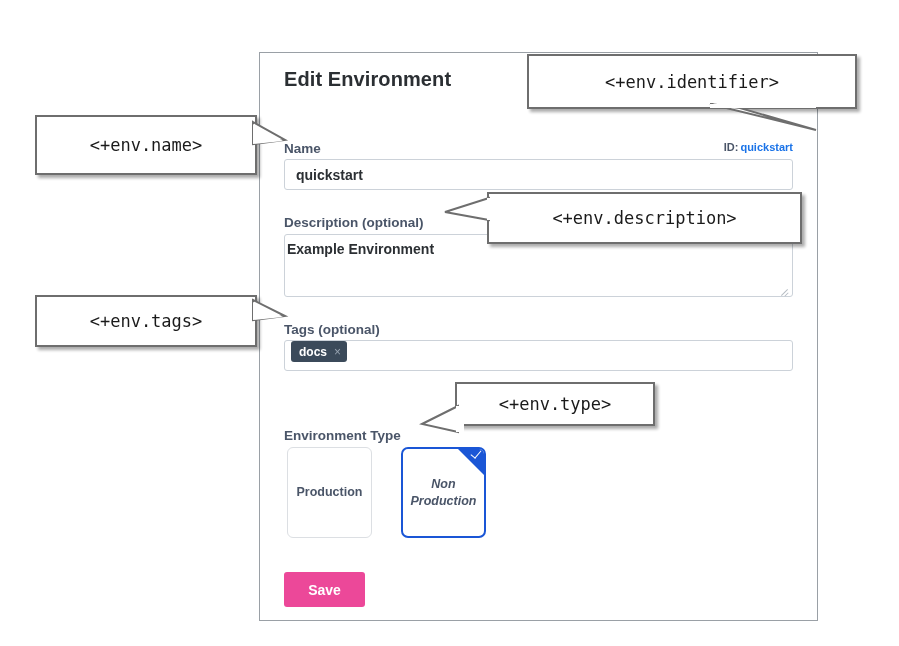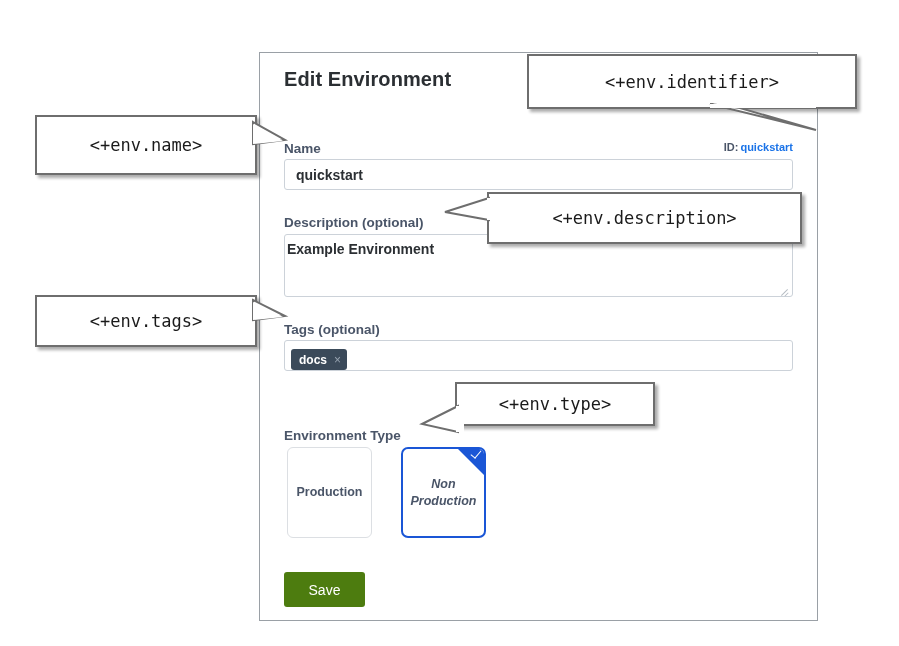--- a/index.html
+++ b/index.html
@@ -136,21 +136,21 @@
   #label-tags { left: 24px; top: 269px; }
   #tags-box {
     position: absolute;
     left: 24px; top: 287px;
     width: 509px; height: 31px;
     box-sizing: border-box;
     background: #ffffff;
     border: 1px solid #ccd2d9;
     border-radius: 3px;
     display: flex;
-    align-items: flex-end;
+    align-items: flex-start;
     padding: 0 6px;
   }
   .tag-chip {
     display: inline-flex;
     align-items: center;
     height: 21px;
     background: #3b4a5a;
     border-radius: 3px;
     padding: 0 6px 0 8px;
     font-size: 12px;
@@ -214,27 +214,27 @@
     transform: rotate(-50deg);
   }
 
   
   #save-button {
     position: absolute;
     left: 24px;
     top: 519px;
     width: 81px;
     height: 35px;
-    background: #4d7c0f;
+    background: #ec4899;
     border: none;
     border-radius: 3px;
     color: #ffffff;
     font-family: "Liberation Sans", sans-serif;
     font-size: 14px;
-    font-weight: normal;
+    font-weight: bold;
     cursor: pointer;
   }
 
   
   .callout {
     position: absolute;
     box-sizing: border-box;
     background: #ffffff;
     border: 2px solid #6e6e6e;
     box-shadow: 3px 3px 3px rgba(0,0,0,0.33);

